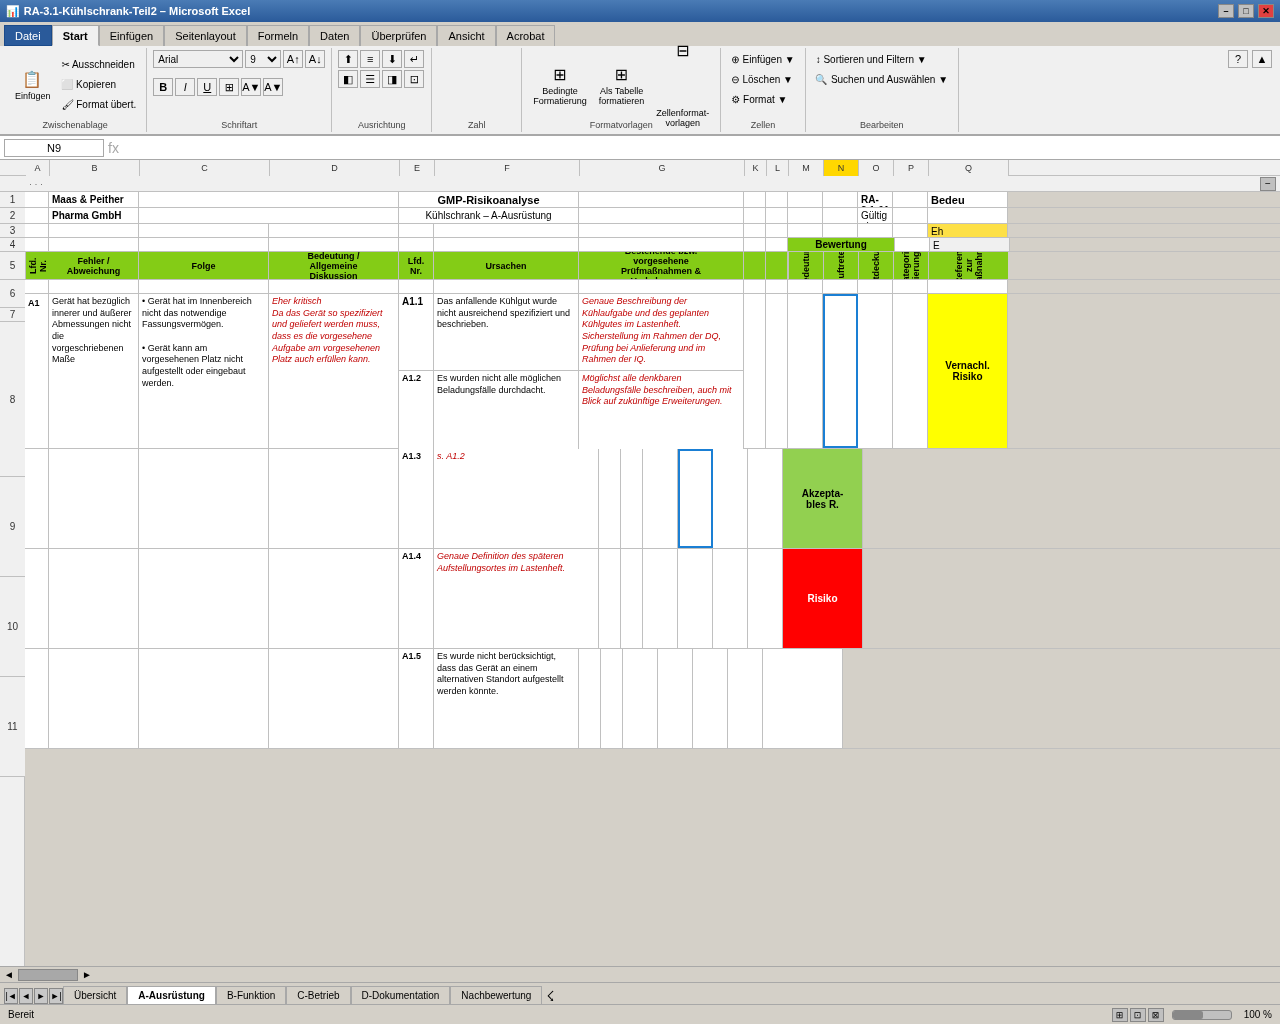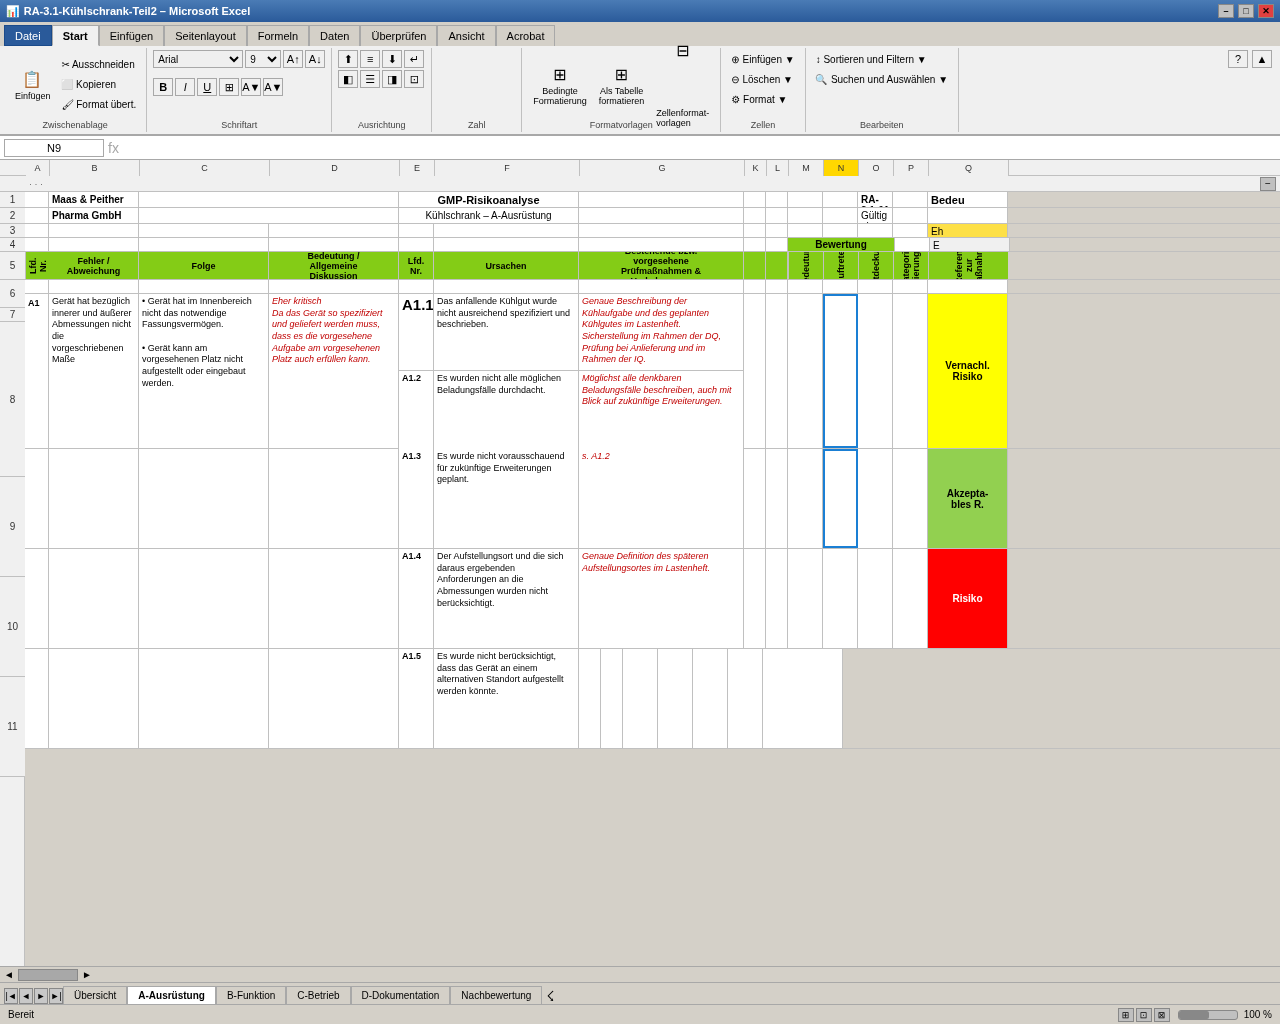--- a/index.html
+++ b/index.html
@@ -355,21 +355,21 @@
       <div class="ribbon-btn" style="height:56px;">
         <div class="ribbon-icon">⊞</div>
         <div style="font-size:9px;text-align:center;">Bedingte<br>Formatierung</div>
       </div>
       <div class="ribbon-btn" style="height:56px;">
         <div class="ribbon-icon">⊞</div>
         <div style="font-size:9px;text-align:center;">Als Tabelle<br>formatieren</div>
       </div>
       <div class="ribbon-btn" style="height:56px;">
         <div class="ribbon-icon">⊟</div>
-        <div style="font-size:9px;text-align:left;margin-top:48px;">Zellenformat-<br>vorlagen</div>
+        <div style="font-size:9px;text-align:center;margin-top:48px;">Zellenformat-<br>vorlagen</div>
       </div>
     </div>
     <div class="ribbon-group-label">Formatvorlagen</div>
   </div>
 
   <div class="ribbon-group" style="min-width:80px;">
     <div class="ribbon-group-content" style="flex-direction:column;gap:2px;align-items:flex-start;">
       <div class="ribbon-small-btn">⊕ Einfügen ▼</div>
       <div class="ribbon-small-btn">⊖ Löschen ▼</div>
       <div class="ribbon-small-btn">⚙ Format ▼</div>
@@ -550,21 +550,21 @@
 
 • Gerät kann am vorgesehenen Platz nicht aufgestellt oder eingebaut werden.</span>
       </div>
 
       <div class="grid-cell" style="width:130px;font-size:9px;align-items:flex-start;">
         <span class="cell-wrap cell-text-red">Eher kritisch
 Da das Gerät so spezifiziert und geliefert werden muss, dass es die vorgesehene Aufgabe am vorgesehenen Platz auch erfüllen kann.</span>
       </div>
 
       <div style="width:35px;display:flex;flex-direction:column;flex-shrink:0;">
-        <div class="grid-cell" style="width:35px;height:77px;font-size:15px;font-weight:bold;align-items:flex-start;border-right:1px solid #c0c0c0;border-bottom:1px solid #c0c0c0;">A1.1</div>
+        <div class="grid-cell" style="width:35px;height:77px;font-size:10px;font-weight:bold;align-items:flex-start;border-right:1px solid #c0c0c0;border-bottom:1px solid #c0c0c0;">A1.1</div>
         <div class="grid-cell" style="width:35px;height:78px;font-size:9px;font-weight:bold;align-items:flex-start;border-right:1px solid #c0c0c0;">A1.2</div>
       </div>
 
       <div style="width:145px;display:flex;flex-direction:column;flex-shrink:0;">
         <div class="grid-cell" style="width:145px;height:77px;font-size:9px;align-items:flex-start;border-right:1px solid #c0c0c0;border-bottom:1px solid #c0c0c0;">
           <span class="cell-wrap">Das anfallende Kühlgut wurde nicht ausreichend spezifiziert und beschrieben.</span>
         </div>
         <div class="grid-cell" style="width:145px;height:78px;font-size:9px;align-items:flex-start;border-right:1px solid #c0c0c0;">
           <span class="cell-wrap">Es wurden nicht alle möglichen Beladungsfälle durchdacht.</span>
         </div>
@@ -593,23 +593,20 @@
     </div>
 
     <div class="grid-row" style="height:100px;">
       <div class="grid-cell" style="width:24px;"></div>
       <div class="grid-cell" style="width:90px;"></div>
       <div class="grid-cell" style="width:130px;"></div>
       <div class="grid-cell" style="width:130px;"></div>
 
       <div class="grid-cell" style="width:35px;font-size:9px;font-weight:bold;align-items:flex-start;">A1.3</div>
 
-      <div class="grid-cell" style="width:145px;font-size:9px;align-items:flex-start;">
-        <span class="cell-wrap">Es wurde nicht vorausschauend für zukünftige Erweiterungen geplant.</span>
-      </div>
 
       <div class="grid-cell" style="width:165px;font-size:9px;align-items:flex-start;">
         <span class="cell-wrap cell-text-red">s. A1.2</span>
       </div>
       <div class="grid-cell" style="width:22px;"></div>
       <div class="grid-cell" style="width:22px;"></div>
       <div class="grid-cell" style="width:35px;"></div>
       <div class="grid-cell selected-cell" style="width:35px;border:2px solid #1a7fd4;"></div>
       <div class="grid-cell" style="width:35px;"></div>
       <div class="grid-cell" style="width:35px;"></div>
@@ -618,23 +615,20 @@
         <span style="font-size:10px;font-weight:bold;text-align:center;">Akzepta-<br>bles R.</span>
       </div>
     </div>
 
     <div class="grid-row" style="height:100px;">
       <div class="grid-cell" style="width:24px;"></div>
       <div class="grid-cell" style="width:90px;"></div>
       <div class="grid-cell" style="width:130px;"></div>
       <div class="grid-cell" style="width:130px;"></div>
       <div class="grid-cell" style="width:35px;font-size:9px;font-weight:bold;align-items:flex-start;">A1.4</div>
-      <div class="grid-cell" style="width:145px;font-size:9px;align-items:flex-start;">
-        <span class="cell-wrap">Der Aufstellungsort und die sich daraus ergebenden Anforderungen an die Abmessungen wurden nicht berücksichtigt.</span>
-      </div>
       <div class="grid-cell" style="width:165px;font-size:9px;align-items:flex-start;">
         <span class="cell-wrap cell-text-red">Genaue Definition des späteren Aufstellungsortes im Lastenheft.</span>
       </div>
       <div class="grid-cell" style="width:22px;"></div>
       <div class="grid-cell" style="width:22px;"></div>
       <div class="grid-cell" style="width:35px;"></div>
       <div class="grid-cell" style="width:35px;"></div>
       <div class="grid-cell" style="width:35px;"></div>
       <div class="grid-cell" style="width:35px;"></div>
 
@@ -687,20 +681,20 @@
 </div>
 
 <div class="status-bar">
   <span>Bereit</span>
   <div style="display:flex;align-items:center;gap:8px;">
     <div style="display:flex;gap:2px;">
       <div style="width:16px;height:14px;background:#c0c0c0;border:1px solid #888;font-size:9px;cursor:pointer;display:flex;align-items:center;justify-content:center;">⊞</div>
       <div style="width:16px;height:14px;background:#c0c0c0;border:1px solid #888;font-size:9px;cursor:pointer;display:flex;align-items:center;justify-content:center;">⊡</div>
       <div style="width:16px;height:14px;background:#c0c0c0;border:1px solid #888;font-size:9px;cursor:pointer;display:flex;align-items:center;justify-content:center;">⊠</div>
     </div>
-    <div style="display:flex;align-items:center;gap:6px;">
+    <div style="display:flex;align-items:center;gap:12px;">
       <div style="width:60px;height:10px;background:#c0c0c0;border:1px solid #888;border-radius:3px;position:relative;">
         <div style="width:30px;height:8px;background:#888;position:absolute;left:0;top:0;border-radius:2px;"></div>
       </div>
       <span>100 %</span>
     </div>
   </div>
 </div>
 
 </body></html>

